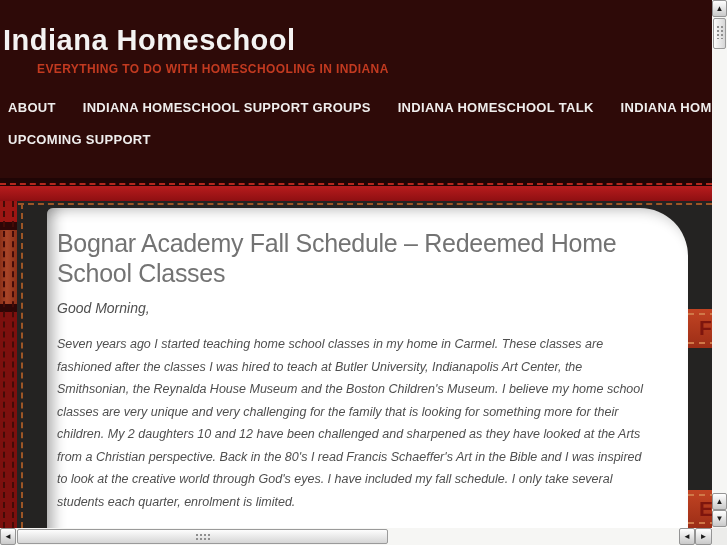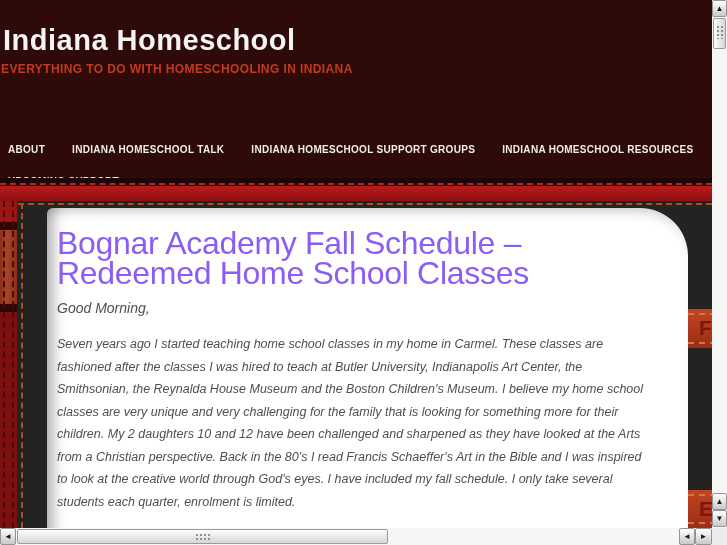--- a/index.html
+++ b/index.html
@@ -4,25 +4,25 @@
 <style>
   html,body{margin:0;padding:0;background:#000;}
   *{box-sizing:border-box;font-family:"Liberation Sans",sans-serif;}
   #page{position:relative;width:727px;height:545px;overflow:hidden;background:#2e0a08;}
 
   
   #header{position:absolute;left:0;top:0;width:630px;height:186px;background:#2e0a08;}
   .site-title{position:absolute;left:3px;top:24px;margin:0;font-size:29px;font-weight:bold;
     color:#f4f3f2;letter-spacing:0.5px;white-space:nowrap;}
   .site-tagline{position:absolute;left:1px;top:62px;font-size:12px;font-weight:bold;
-    color:#c23a20;letter-spacing:0.4px;white-space:nowrap;}
+    color:#c23a20;letter-spacing:0.4px;white-space:nowrap;padding-left:36px;}
   .nav-row{position:absolute;left:0;display:flex;column-gap:27px;padding-left:8px;white-space:nowrap;}
   .nav-row1{top:100px;}
   .nav-row2{top:132px;}
-  .nav-item{font-size:10px;font-weight:bold;color:#efedec;letter-spacing:0.3px;cursor:pointer;margin-top:44px;}
+  .nav-item{font-size:13px;font-weight:bold;color:#efedec;letter-spacing:0.3px;cursor:pointer;}
 
   
   .band-darkedge{position:absolute;left:0;top:178px;width:712px;height:8px;background:#1f0505;}
   .stitch-red{position:absolute;left:0;top:183px;width:712px;height:0;border-top:2px dashed #b3281e;}
   .band-red{position:absolute;left:0;top:186px;width:712px;height:15px;
     background:linear-gradient(#b81c1d,#8e0f12);}
   .frame-black{position:absolute;left:0;top:201px;width:712px;height:327px;background:#242322;}
   .stitch-orange-h{position:absolute;left:18px;top:203px;width:694px;height:0;border-top:2px dashed #9c5526;}
   .stitch-orange-v{position:absolute;left:21px;top:203px;width:0;height:325px;border-left:2px dashed #9c5526;}
 
@@ -34,22 +34,22 @@
     background:linear-gradient(90deg,#8c3018,#a84427 40%,#8c3018);}
   .strip-gap2{position:absolute;left:0;top:103px;width:17px;height:8px;background:#2e0606;}
   .strip-stitch-a{position:absolute;left:3px;top:0;width:0;height:327px;border-left:2px dashed #440b07;}
   .strip-stitch-b{position:absolute;left:12px;top:0;width:0;height:327px;border-left:2px dashed #440b07;}
 
   
   #card{position:absolute;left:47px;top:208px;width:641px;height:337px;background:#fff;
     border-top-right-radius:48px;border-top-left-radius:6px;
     box-shadow:inset 14px 0 14px -8px rgba(0,0,0,.32), inset 0 12px 12px -8px rgba(0,0,0,.18);
     padding:0 40px 0 10px;overflow:hidden;}
-  .post-title{margin:20px 0 0;font-size:32px;line-height:30px;font-weight:normal;
-    color:#8b5cf6;letter-spacing:-0.3px;}
+  .post-title{margin:20px 0 0;font-size:25px;line-height:30px;font-weight:normal;
+    color:#737373;letter-spacing:-0.3px;}
   .post-intro{margin:13px 0 0;font-size:12.5px;line-height:22px;color:#4f4f4f;}
   .post-greeting{margin:9px 0 0;font-size:14px;line-height:22px;color:#4f4f4f;font-style:italic;}
   .post-body{margin:14px 0 0;font-size:12.5px;line-height:22.5px;color:#4f4f4f;font-style:italic;}
 
   
   .badge{position:absolute;left:688px;width:39px;background:linear-gradient(#c24423,#9c2d16);}
   .badge-inner{position:absolute;left:0;right:0;top:4px;bottom:4px;
     border-top:2px dashed #d07848;border-bottom:2px dashed #d07848;}
   .badge-letter{position:absolute;left:11px;top:7px;font-size:21px;font-weight:bold;color:#7e150d;}
   #badge-f{top:309px;height:39px;}
@@ -82,22 +82,22 @@
 </head>
 <body>
 
 <div id="page">
 
   <div id="header">
     <h1 class="site-title">Indiana Homeschool</h1>
     <div class="site-tagline">EVERYTHING TO DO WITH HOMESCHOOLING IN INDIANA</div>
     <div class="nav-row nav-row1">
       <span class="nav-item">ABOUT</span>
+      <span class="nav-item">INDIANA HOMESCHOOL SUPPORT GROUPS</span>
       <span class="nav-item">INDIANA HOMESCHOOL TALK</span>
-      <span class="nav-item">INDIANA HOMESCHOOL SUPPORT GROUPS</span>
       <span class="nav-item">INDIANA HOMESCHOOL RESOURCES</span>
     </div>
     <div class="nav-row nav-row2">
       <span class="nav-item">UPCOMING SUPPORT</span>
     </div>
   </div>
 
   <div class="band-darkedge"></div>
   <div class="stitch-red"></div>
   <div class="band-red"></div>

